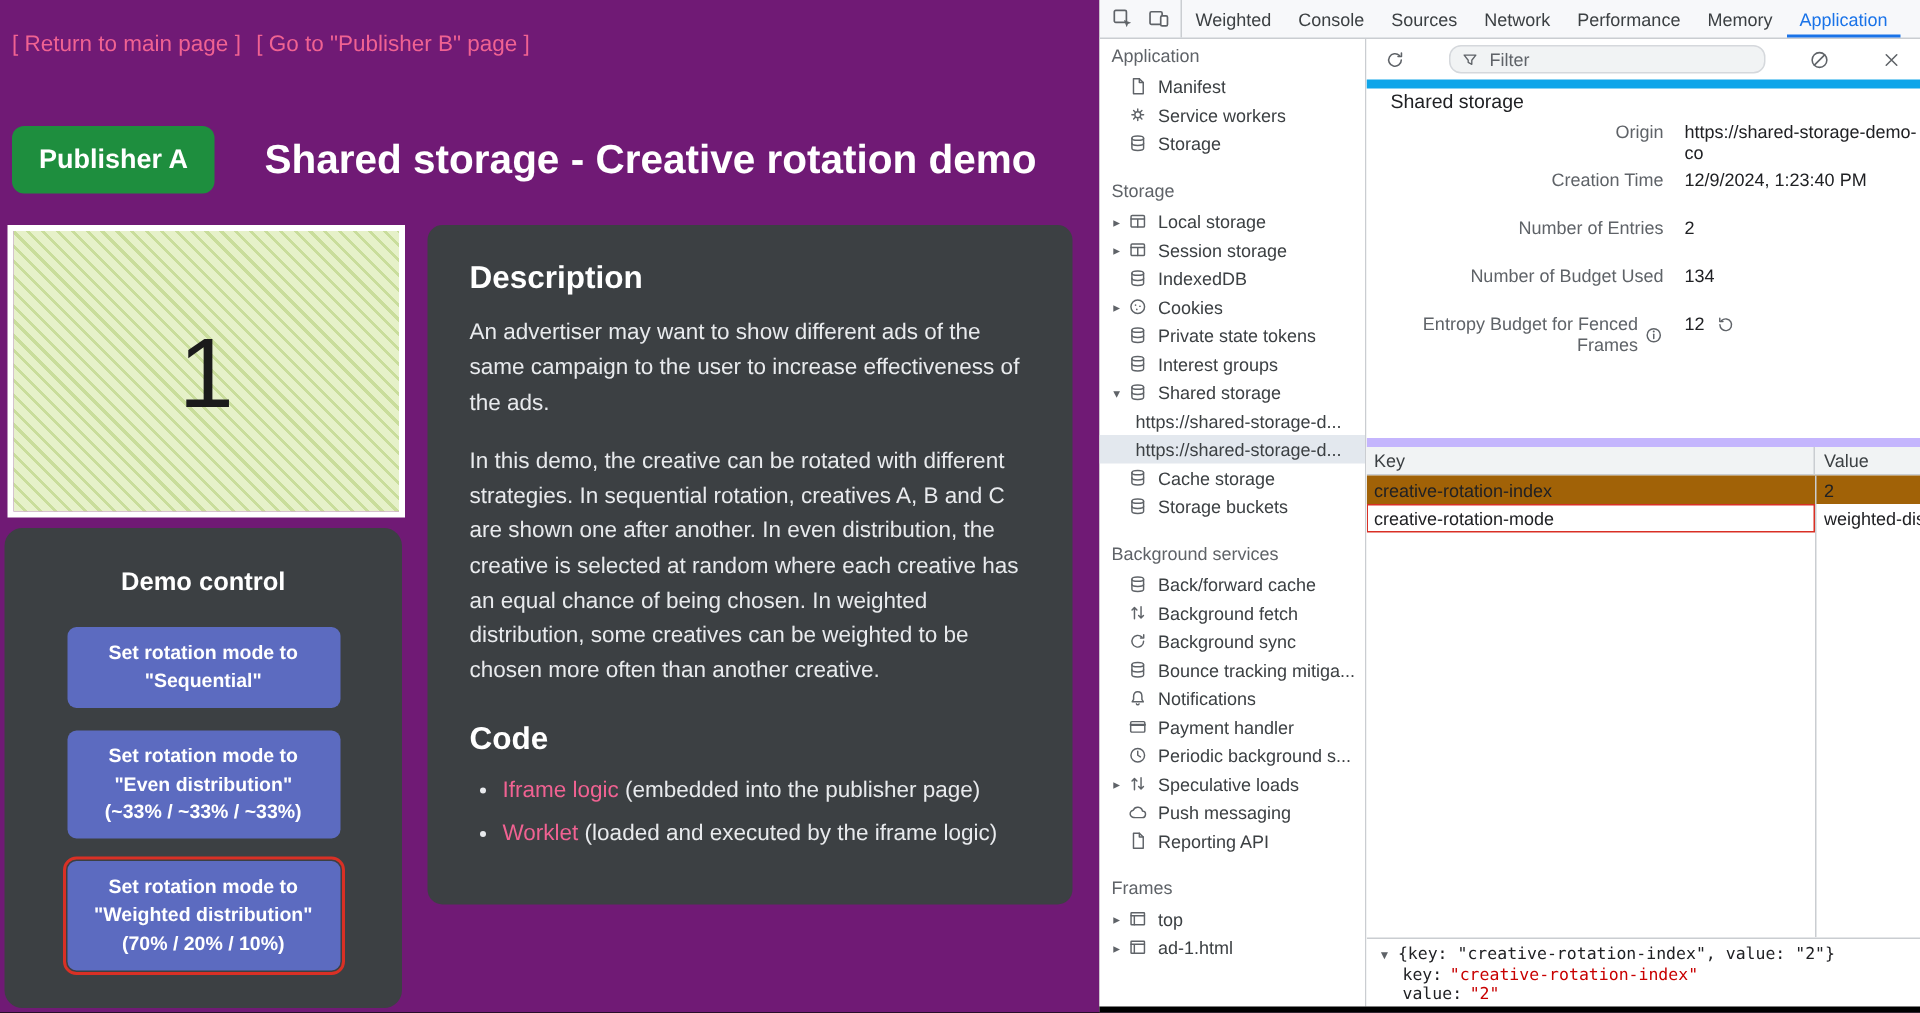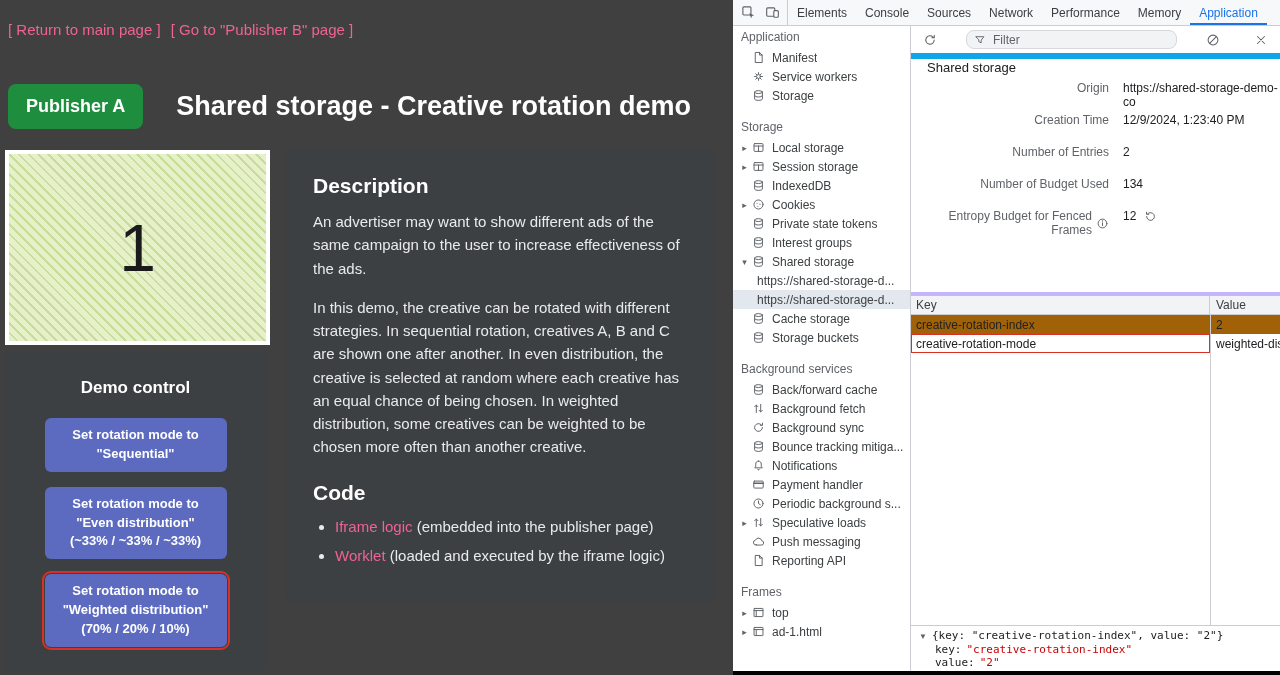--- a/index.html
+++ b/index.html
@@ -1,20 +1,20 @@
 <!DOCTYPE html>
 <html><head>
 <meta charset="utf-8">
 <style>
   html,body { margin:0; padding:0; background:#111; }
   .stage { position:relative; width:1280px; height:675px; overflow:hidden; background:#000;
            font-family:"Liberation Sans", sans-serif; }
 
   
-  .page { position:absolute; top:0; left:0; width:733px; height:675px; background:#404040; color:#fff; }
+  .page { position:absolute; top:0; left:0; width:733px; height:675px; background:#701a75; color:#fff; }
   .nav { position:absolute; top:21px; left:8px; font-size:15px; }
   .nav a { color:#f06292; text-decoration:none; cursor:pointer; margin-right:6px; }
   .header { position:absolute; top:80px; left:8px; display:flex; align-items:center; gap:22px; }
   .badge { background:#1e8e3e; color:#fff; font-weight:bold; font-size:18px; padding:12px 18px; border-radius:8px; }
   .title { margin:11px; font-size:27px; font-weight:bold; color:#fff; }
   .creative { position:absolute; top:150px; left:5px; width:265px; height:195px; box-sizing:border-box;
               border:4px solid #fff;
               background:repeating-linear-gradient(45deg,#e6f1c9 0px,#e6f1c9 5px,#c9dd9b 5px,#c9dd9b 7px);
               display:flex; align-items:center; justify-content:center; }
   .creative-number { font-size:66px; color:#1b1b1b; font-weight:500; }
@@ -64,21 +64,21 @@
   .filter-box input { border:none; outline:none; background:transparent; font-size:12px; width:100%;
                       font-family:inherit; color:#202124; }
   .filter-box input::placeholder { color:#5f6368; }
   .content { position:absolute; top:28px; left:0; right:0; bottom:0; overflow:hidden; }
   .panel-heading { padding:6px 16px 4px; font-size:13px; color:#202124; }
   .metadata { margin-top:2px; }
   .meta-row { display:flex; align-items:flex-start; min-height:32px; }
   .meta-label { width:198px; flex:none; text-align:right; color:#5f6368; display:flex;
                 justify-content:flex-end; align-items:center; gap:4px; }
   .meta-value { margin-left:14px; color:#202124; display:flex; align-items:center; gap:8px; }
-  .kv-table { position:absolute; top:238px; left:0; right:0; bottom:46px; border-top:4px solid #c4b5fd; overflow:hidden; }
+  .kv-table { position:absolute; top:238px; left:0; right:0; bottom:46px; border-top:6px solid #c4b5fd; overflow:hidden; }
   .kv-header { display:flex; height:18px; background:#f1f3f4; border-bottom:1px solid #cacdd1;
                align-items:center; color:#3c4043; }
   .col-key { width:299px; flex:none; padding-left:5px; box-sizing:border-box; white-space:nowrap; overflow:hidden; }
   .kv-header .col-key { border-right:1px solid #cacdd1; height:100%; display:flex; align-items:center; }
   .col-val { flex:1; padding-left:6px; white-space:nowrap; overflow:hidden; }
   .kv-row { display:flex; height:19px; align-items:center; color:#202124; }
   .kv-row .col-key { height:100%; display:flex; align-items:center; }
   .kv-row.selected { background:#a16207; }
   .kv-row.flagged .col-key { box-shadow:inset 0 0 0 1px #d93025; }
   .col-divider { position:absolute; top:19px; bottom:0; left:299px; width:1px; background:#cacdd1; }
@@ -149,21 +149,21 @@
             </svg>
           </span>
         <span class="icon-btn" id="ic-devices">
             <svg width="15" height="15" viewBox="0 0 16 16" fill="none" stroke="#5f6368" stroke-width="1.2" stroke-linecap="round" stroke-linejoin="round">
               <rect x="1.8" y="3" width="8.6" height="9" rx="1"></rect>
               <rect x="9.4" y="6" width="4.8" height="7" rx="1" fill="#fff"></rect>
             </svg>
           </span>
       </div>
       <div class="tabs" id="tabs">
-          <div class="tab">Elements</div>
+          <div class="tab">Weighted</div>
           <div class="tab">Console</div>
           <div class="tab">Sources</div>
           <div class="tab">Network</div>
           <div class="tab">Performance</div>
           <div class="tab">Memory</div>
           <div class="tab active">Application</div>
         </div>
     </div>
 
     <div class="sidebar" id="sidebar">

